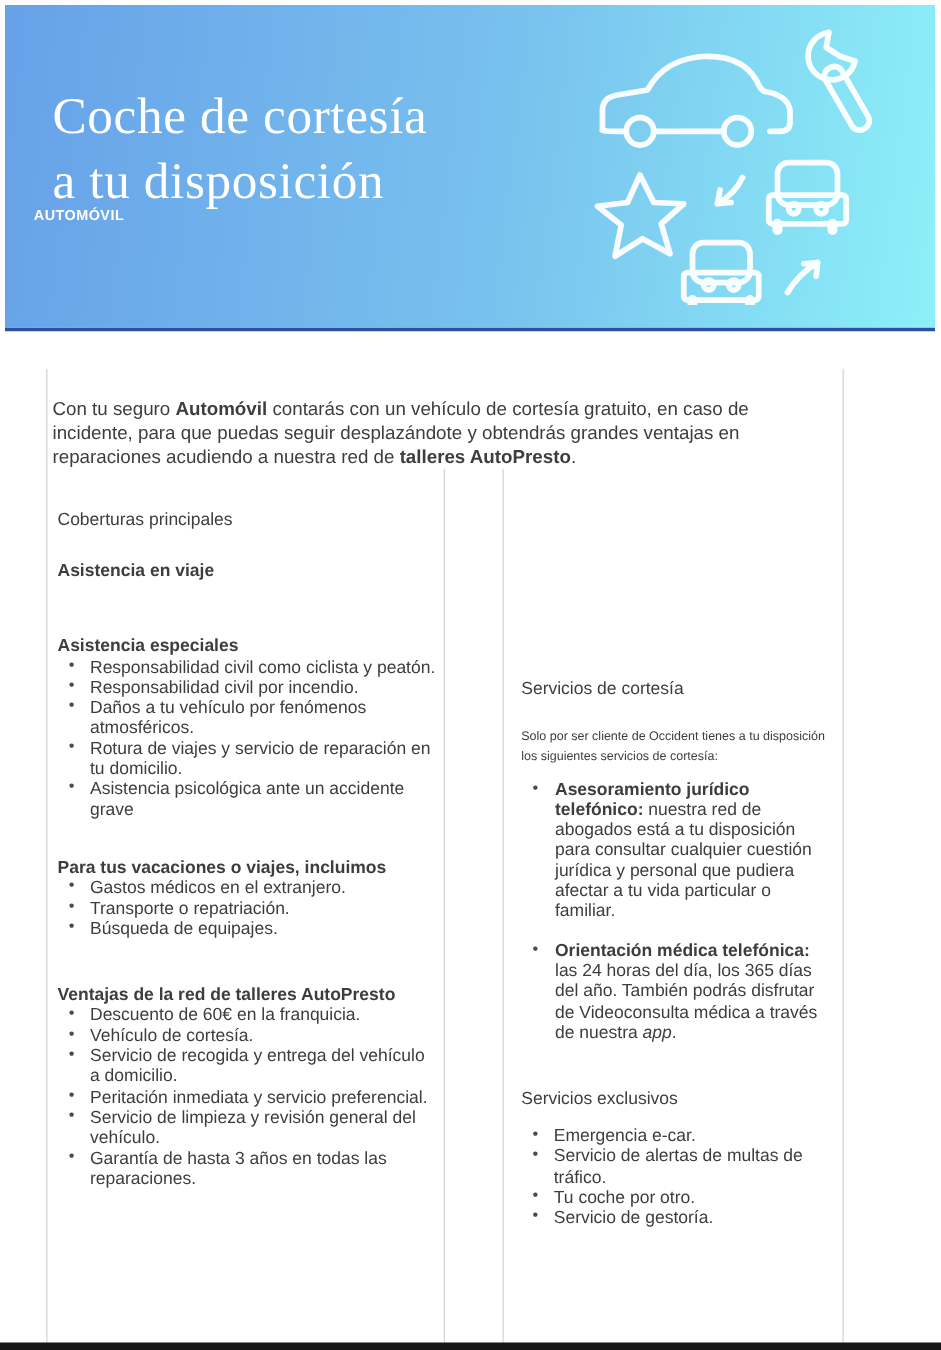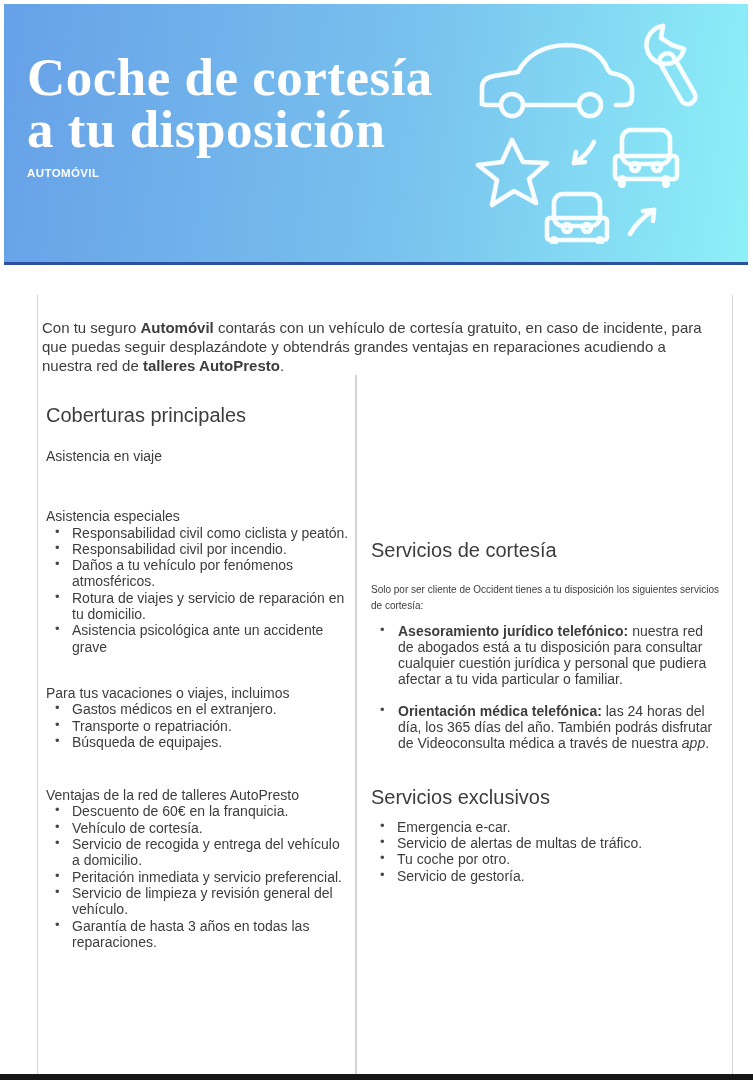--- a/index.html
+++ b/index.html
@@ -23,24 +23,24 @@
   }
   .hero-underline {
     height: 3px;
     margin: 0 5px 0 4px;
     background: #2d4fa0;
   }
   .hero-title {
     position: absolute;
     left: 22px;
     top: 46px;
-    margin: 1px;
+    margin: 16px;
     font-family: "Liberation Serif", serif;
-    font-weight: 700;
-    font-size: 53px;
+    font-weight: 400;
+    font-size: 41px;
     line-height: 52px;
     letter-spacing: 0.5px;
     color: #ffffff;
   }
   .hero-category {
     position: absolute;
     left: 23px;
     top: 163px;
     font-size: 11.5px;
     font-weight: 700;
@@ -54,21 +54,21 @@
     width: 232px;
     height: 232px;
   }
   .hero-icons * { vector-effect: non-scaling-stroke; }
 
   
   .content {
     position: absolute;
     left: 37px;
     top: 295px;
-    width: 696px;
+    width: 638px;
     bottom: 0;
     border-left: 1px solid #d4d4d4;
     border-right: 1px solid #d4d4d4;
     display: flex;
     flex-direction: column;
   }
   .intro {
     margin: 0;
     padding: 23px 10px 0 4px;
     max-width: 680px;
@@ -83,37 +83,38 @@
     display: flex;
     min-height: 0;
   }
   .col-left {
     width: 318px;
     border-right: 1px solid #d4d4d4;
     padding: 30px 6px 0 8px;
   }
   .col-right {
     flex: 1;
+    margin-left: 46px;
     border-left: 1px solid #d4d4d4;
     padding: 165px 12px 0 14px;
   }
 
   h2 {
     margin: 0;
-    font-size: 20px;
+    font-size: 14px;
     line-height: 21px;
     font-weight: 400;
     color: #3d3d3d;
   }
   .col-left h2 { margin-bottom: 22px; }
   h3 {
     margin: 0;
     font-size: 14px;
     line-height: 16.3px;
-    font-weight: 400;
+    font-weight: 700;
     color: #3d3d3d;
   }
   ul {
     list-style: none;
     margin: 0;
     padding: 0;
     font-size: 14px;
     line-height: 16.3px;
   }
   li { position: relative; padding-left: 26px; }

